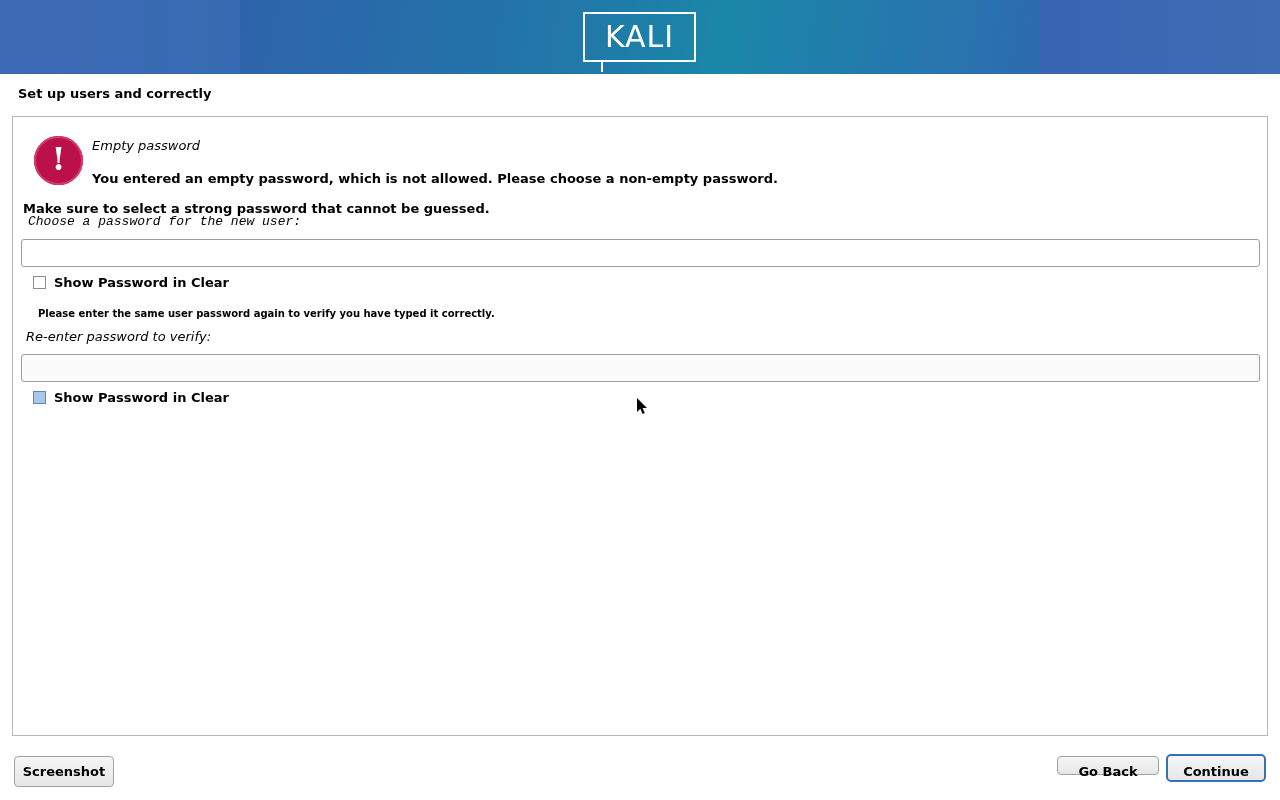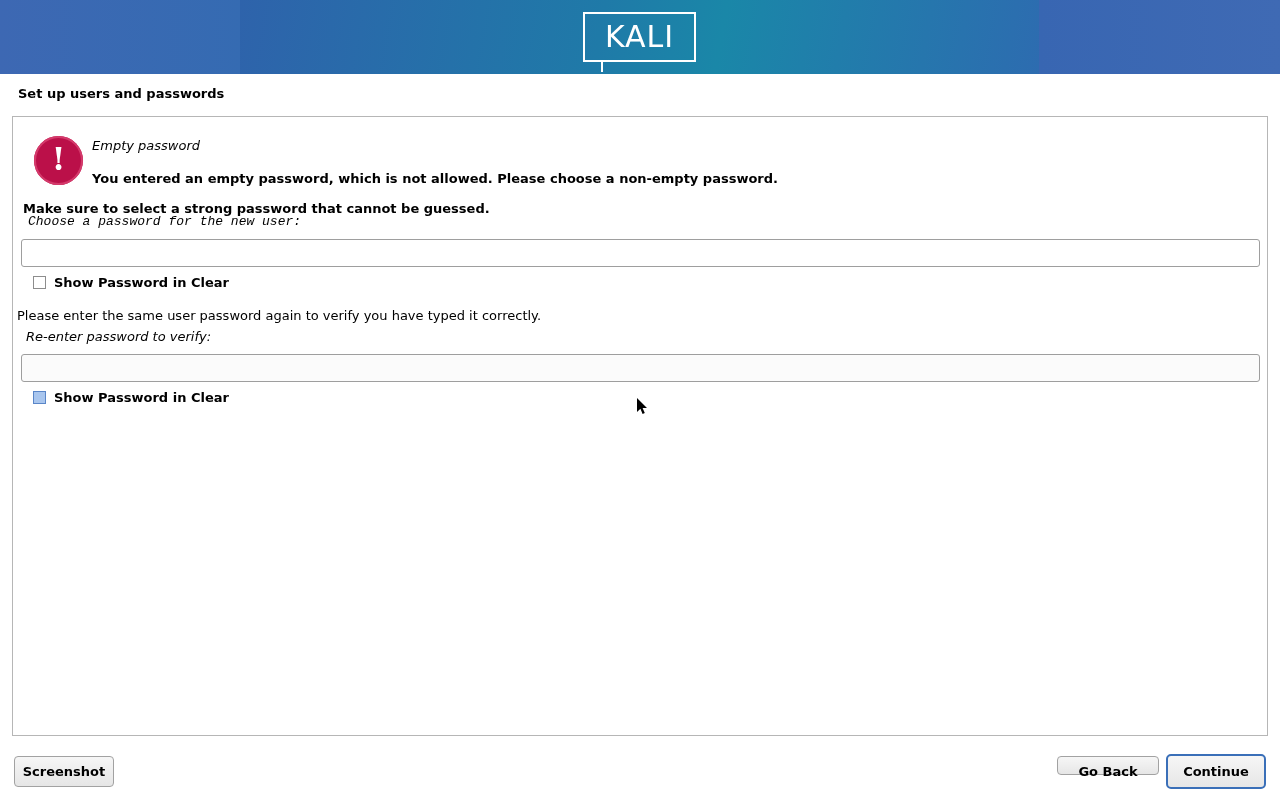--- a/index.html
+++ b/index.html
@@ -201,24 +201,24 @@
     position: absolute;
     left: 33px;
     top: 0;
     font-weight: bold;
     font-size: 13px;
     white-space: nowrap;
   }
 
   .verify-strong {
     position: absolute;
-    left: 4px;
+    left: 25px;
     top: 191px;
-    font-weight: normal;
-    font-size: 13px;
+    font-weight: bold;
+    font-size: 10px;
   }
 
   
   .btn {
     position: absolute;
     box-sizing: border-box;
     border: 1px solid #a2a2a2;
     border-radius: 4px;
     background: linear-gradient(180deg, #f6f6f6 0%, #e6e6e6 100%);
     font-family: "DejaVu Sans", "Liberation Sans", sans-serif;
@@ -239,21 +239,21 @@
     left: 1057px;
     top: 756px;
     width: 102px;
     height: 19px;
     line-height: 29px;
   }
   .btn-continue {
     left: 1166px;
     top: 754px;
     width: 100px;
-    height: 35px;
+    height: 28px;
     line-height: 31px;
     border: 2px solid #3a6fb8;
     border-radius: 5px;
   }
 
   
   .cursor {
     position: absolute;
     left: 637px;
     top: 398px;
@@ -268,21 +268,21 @@
 <div class="banner">
   <div class="banner-left-fade"></div>
   <div class="banner-center"></div>
   <div class="banner-right-fade"></div>
   <div class="kali-logo">
     <span>KALI</span>
   </div>
   <div class="kali-tail"></div>
 </div>
 
-<div class="page-title">Set up users and passwords</div>
+<div class="page-title">Set up users and correctly</div>
 
 <div class="frame">
 
   <div class="error-row">
     <div class="error-icon">
       <div class="bang">!</div>
     </div>
     <div class="error-title">Empty password</div>
     <div class="error-text">You entered an empty password, which is not allowed. Please choose a non-empty password.</div>
   </div>

